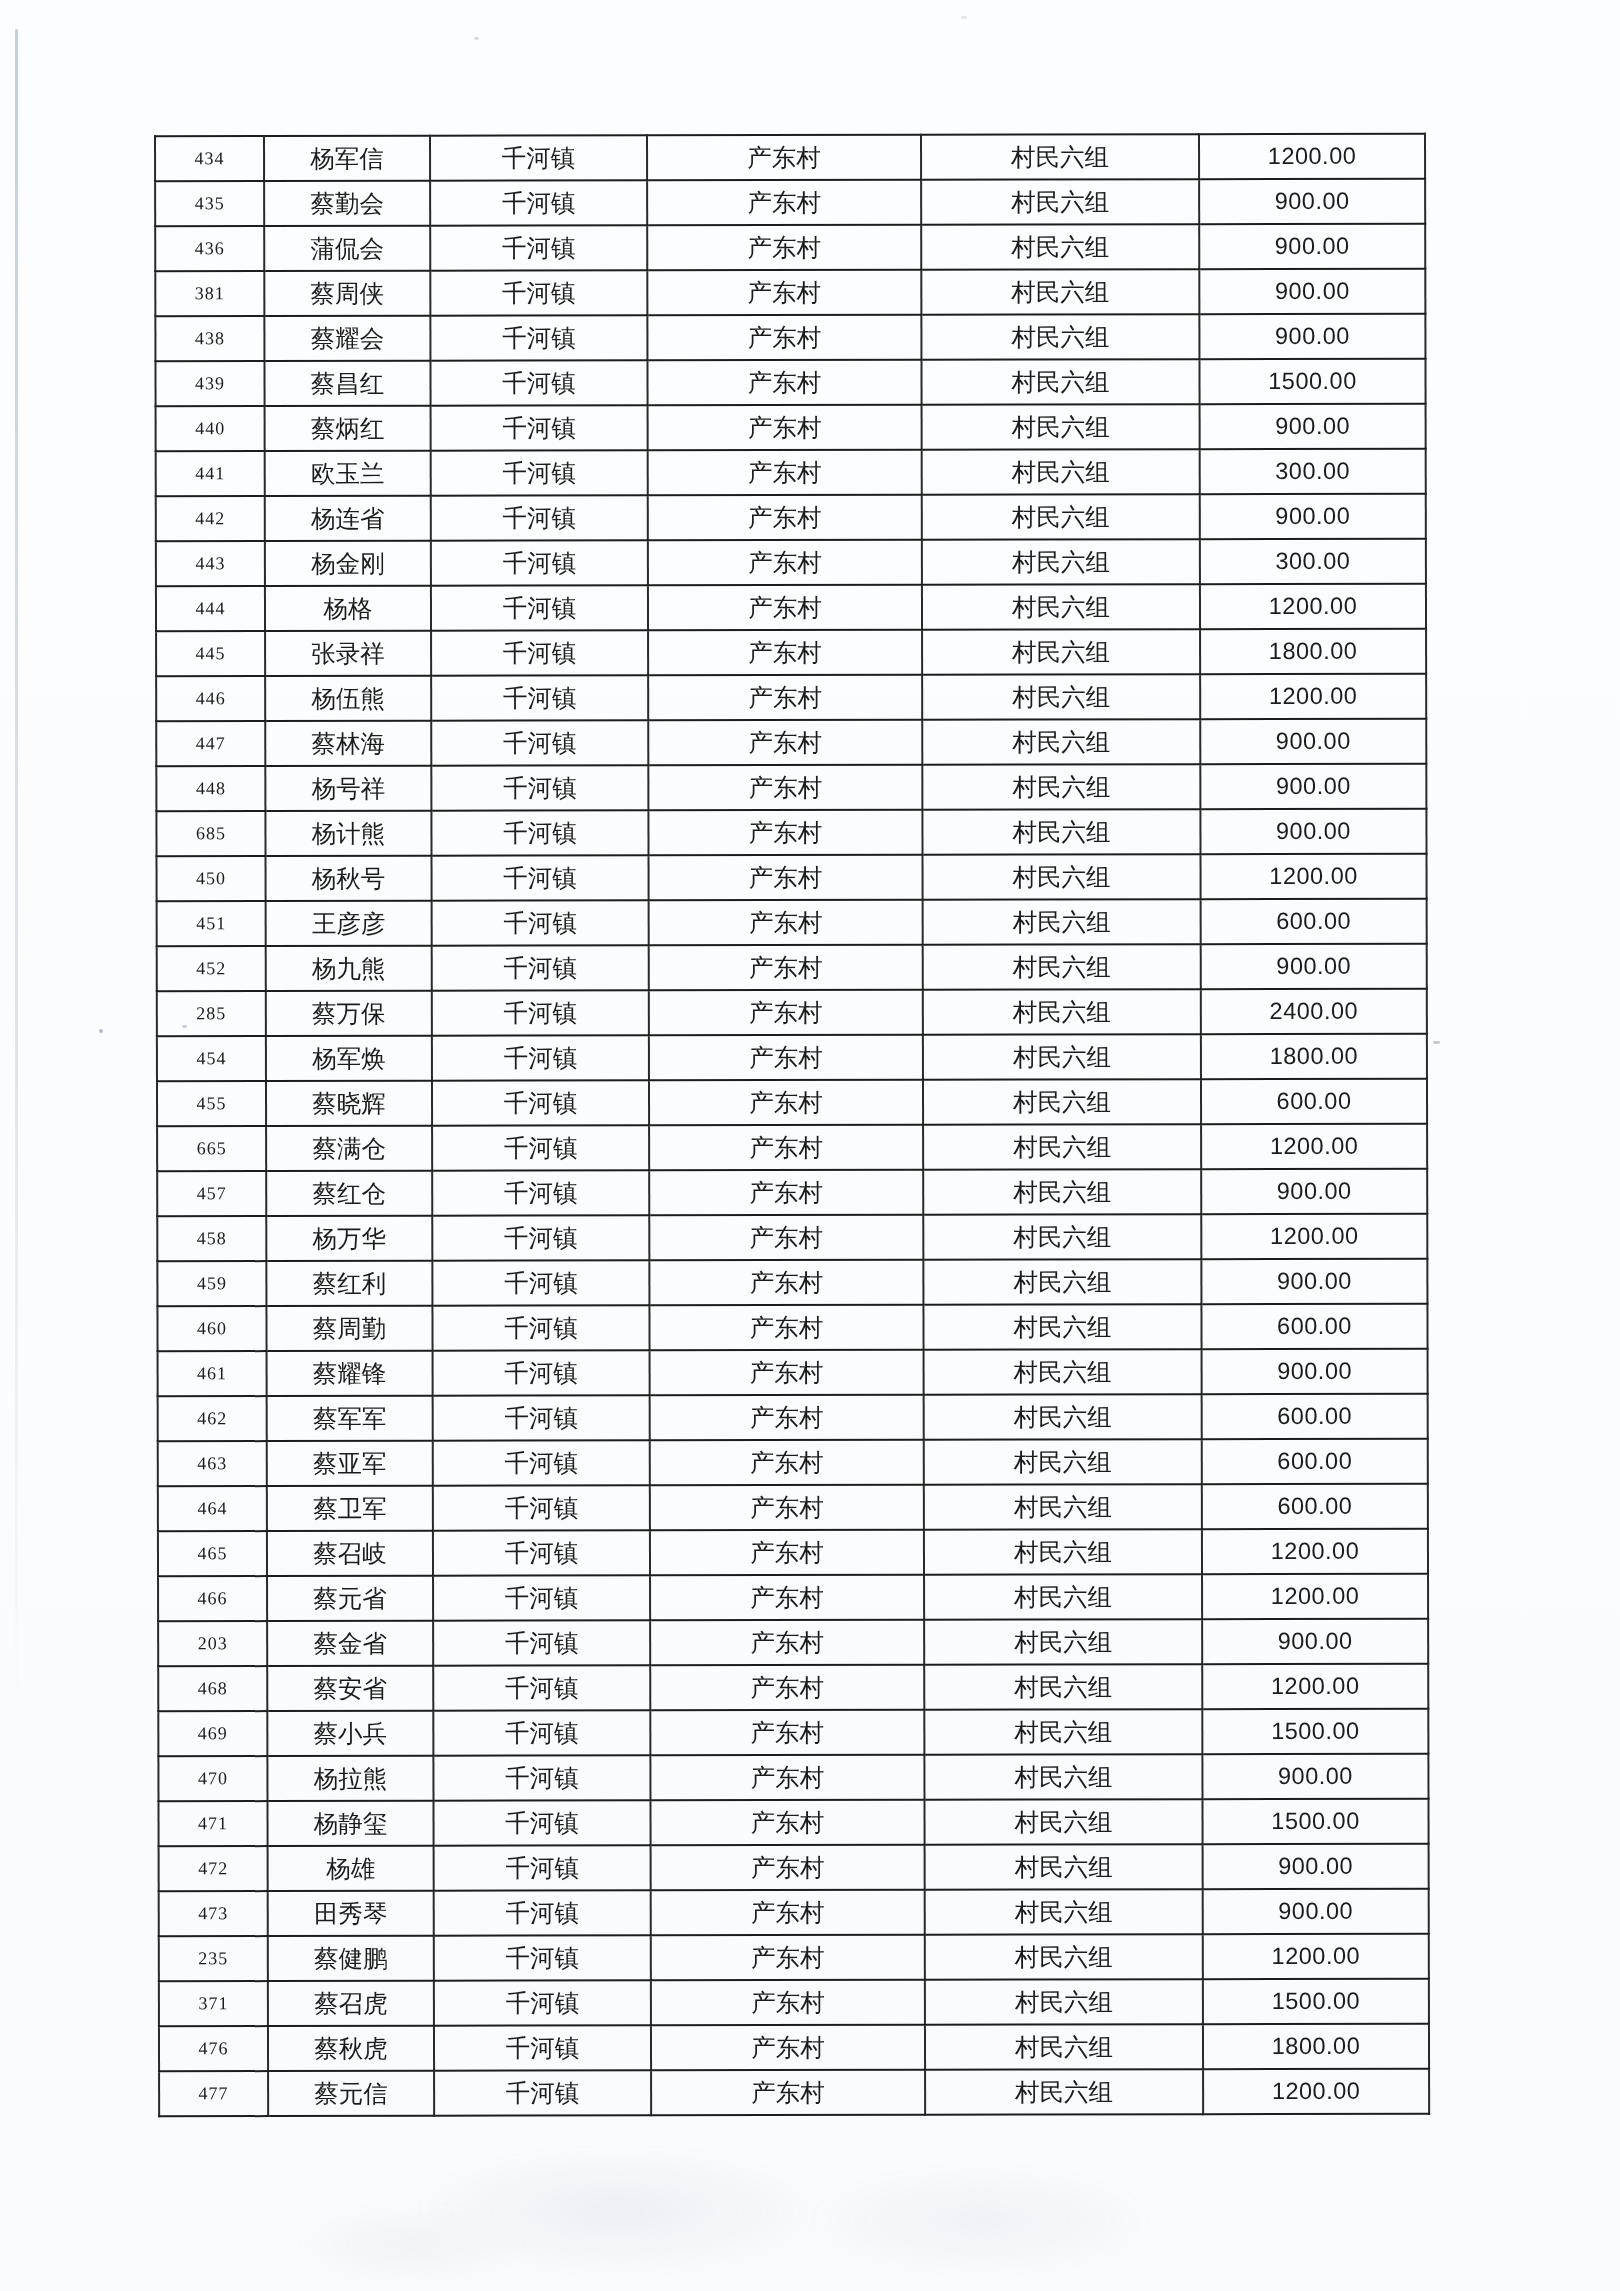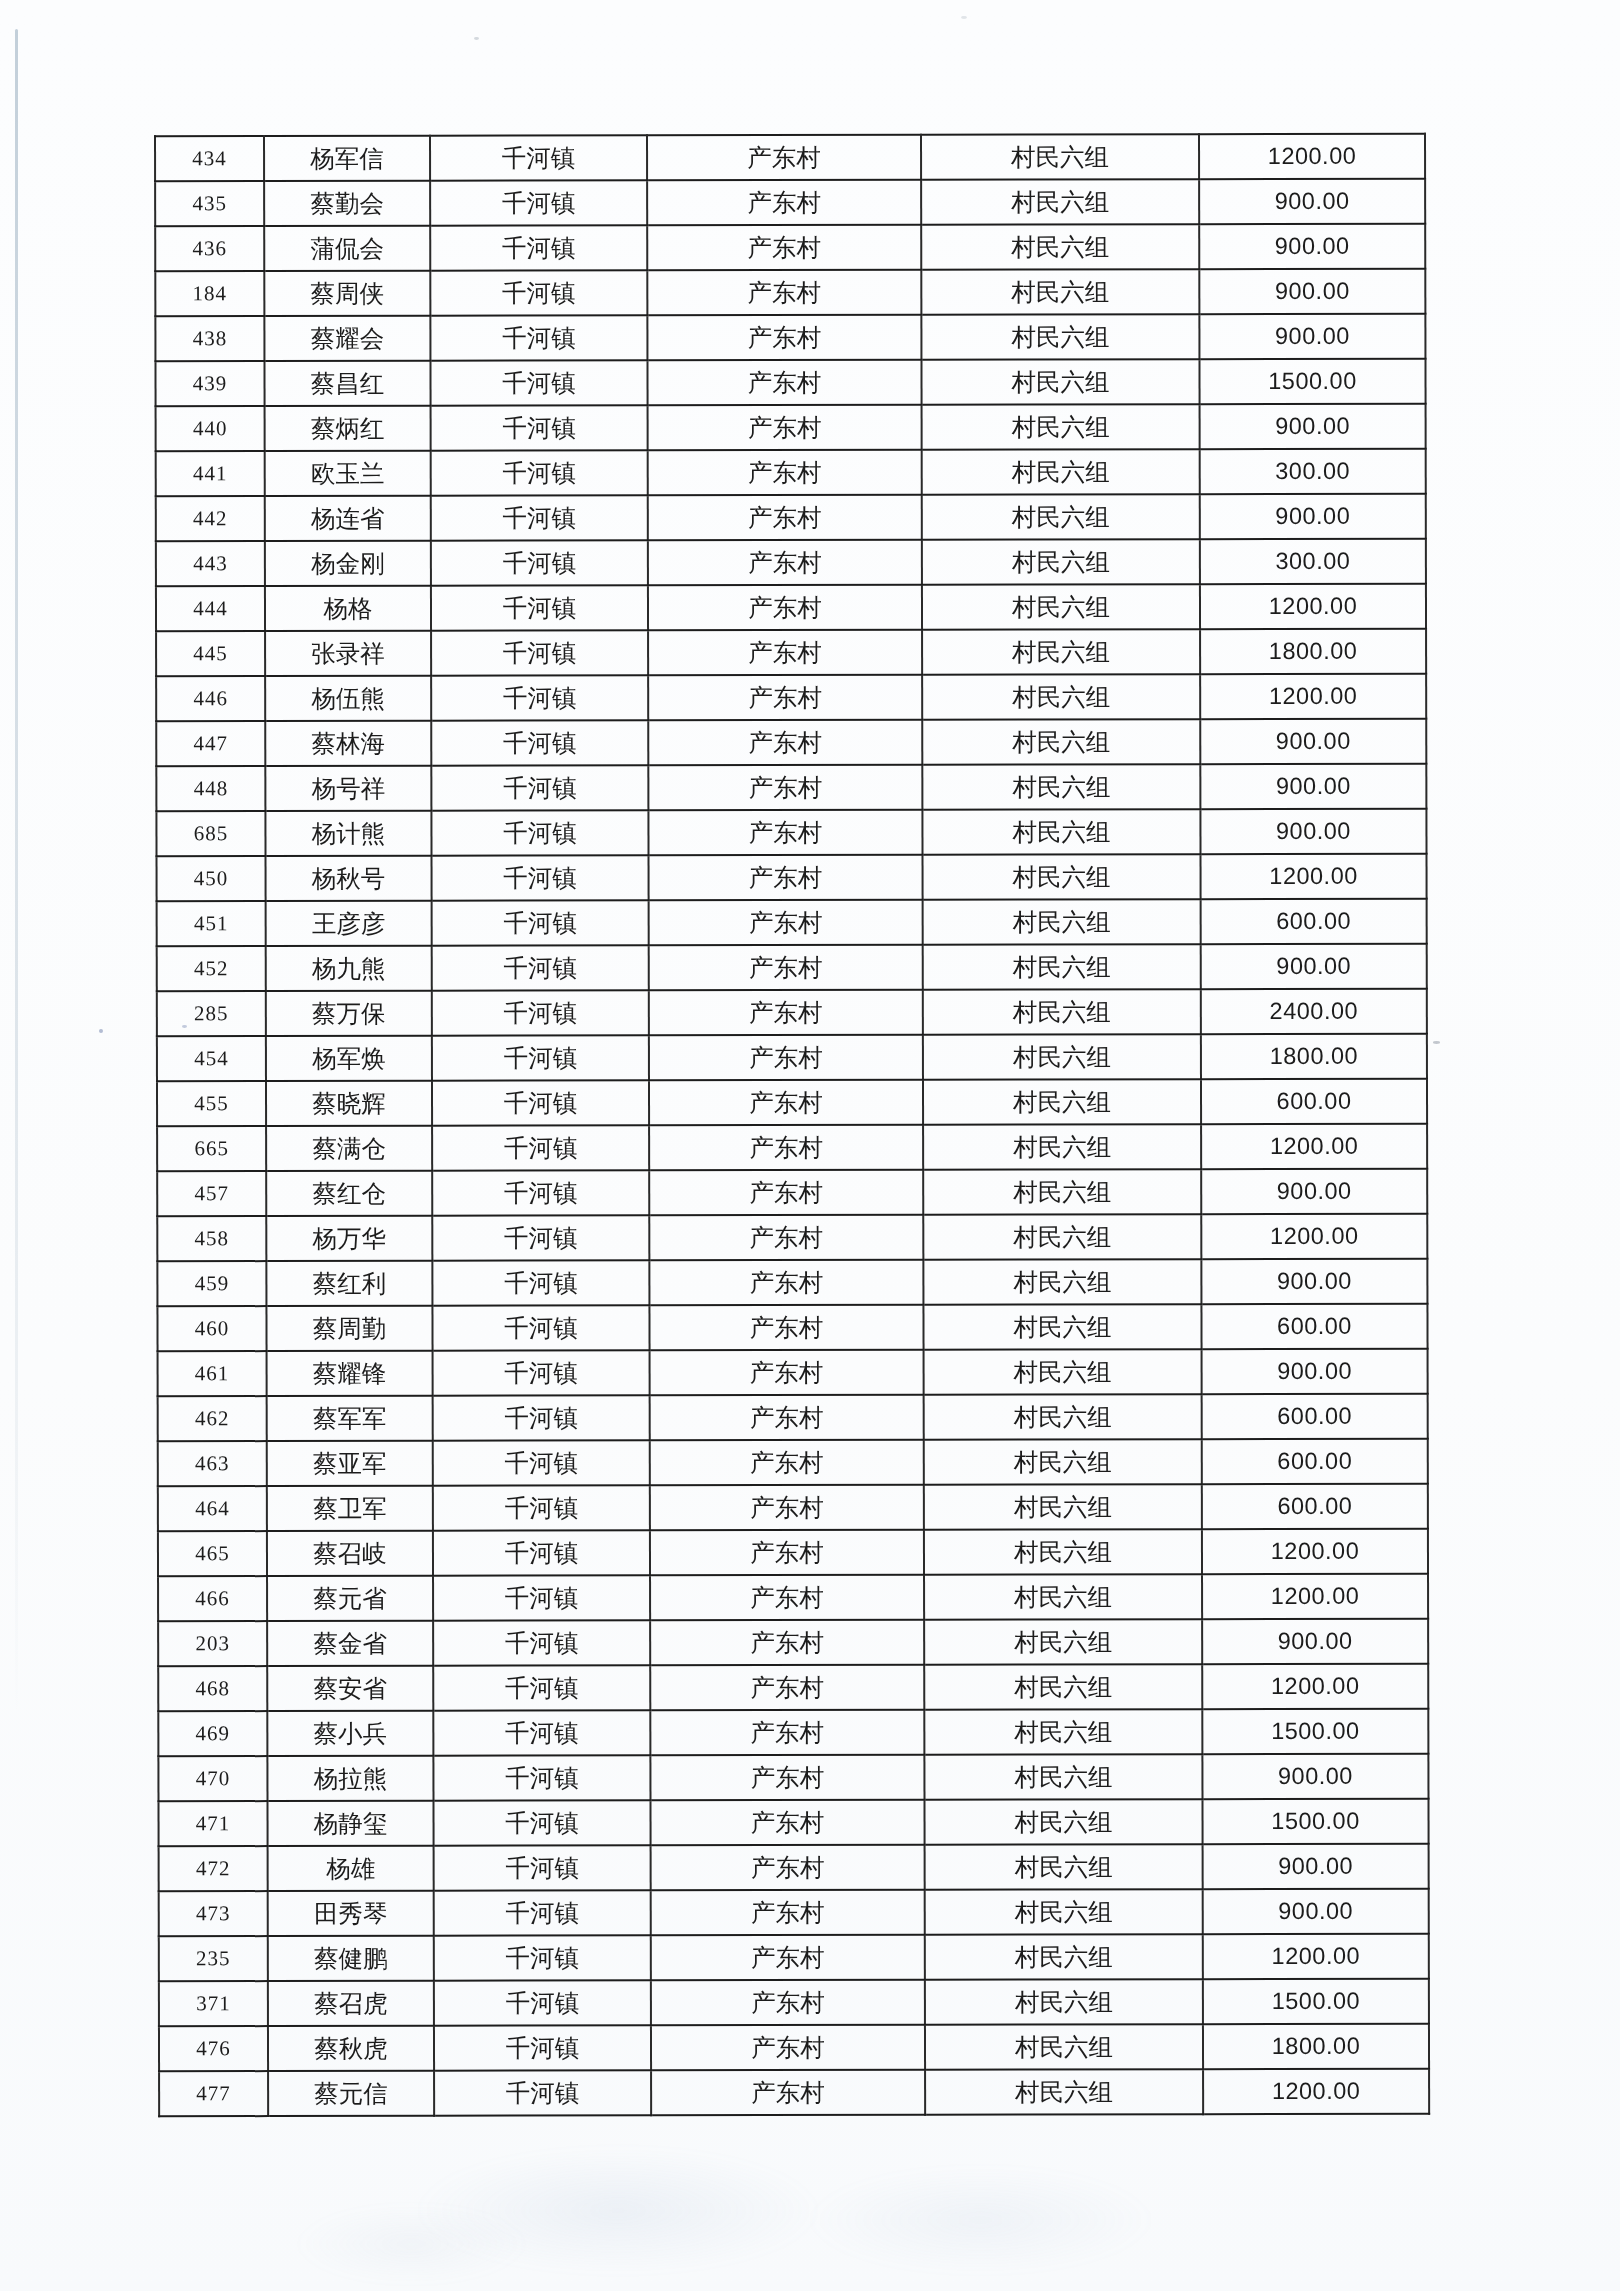--- a/index.html
+++ b/index.html
@@ -38,21 +38,21 @@
     border-top:2.9px solid #1d1d1d;
     border-bottom:2.9px solid #1d1d1d;
     padding:0;
     text-align:center;
     vertical-align:middle;
     color:#1c1c1c;
     white-space:nowrap;
     overflow:hidden;
   }
   table.roster tr{height:45px;}
-  .c-no{font-size:21px;font-family:"Liberation Serif", serif;letter-spacing:1px;}
+  .c-no{font-size:18px;font-family:"Liberation Serif", serif;letter-spacing:1px;}
   .c-name,.c-town,.c-village,.c-group{
     font-size:24.5px;
     font-family:"Liberation Serif", serif;
   }
   .c-amount{
     font-size:23.5px;
     font-family:"Liberation Sans", sans-serif;
     letter-spacing:0.5px;
     border-radius:17px;
   }
@@ -106,21 +106,21 @@
   </tr>
           <tr>
     <td class="c-no">436</td>
     <td class="c-name">蒲侃会</td>
     <td class="c-town">千河镇</td>
     <td class="c-village">产东村</td>
     <td class="c-group">村民六组</td>
     <td class="c-amount">900.00</td>
   </tr>
           <tr>
-    <td class="c-no">184</td>
+    <td class="c-no">381</td>
     <td class="c-name">蔡周侠</td>
     <td class="c-town">千河镇</td>
     <td class="c-village">产东村</td>
     <td class="c-group">村民六组</td>
     <td class="c-amount">900.00</td>
   </tr>
           <tr>
     <td class="c-no">438</td>
     <td class="c-name">蔡耀会</td>
     <td class="c-town">千河镇</td>

